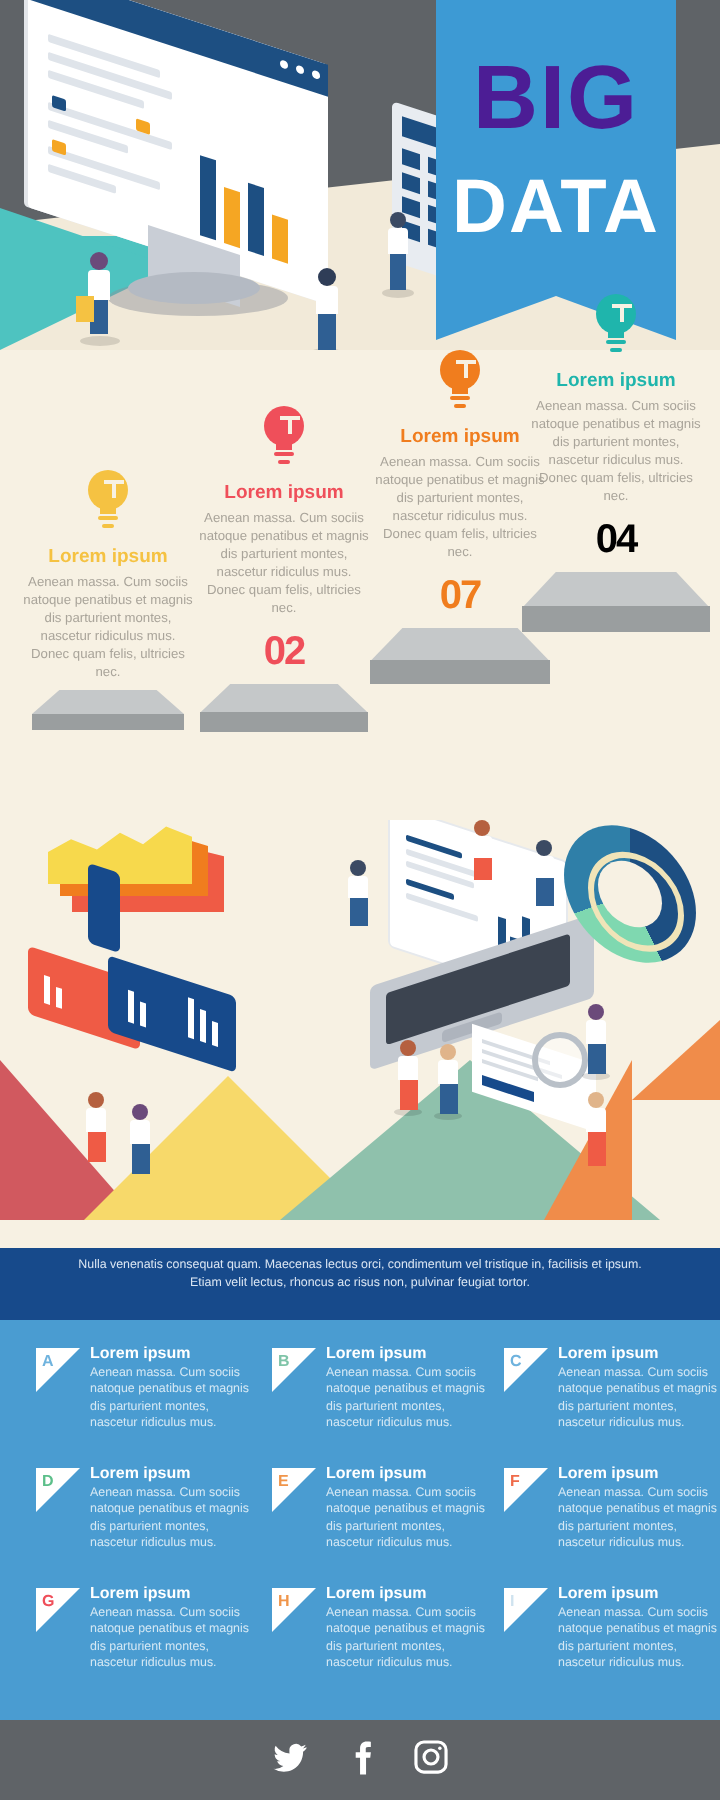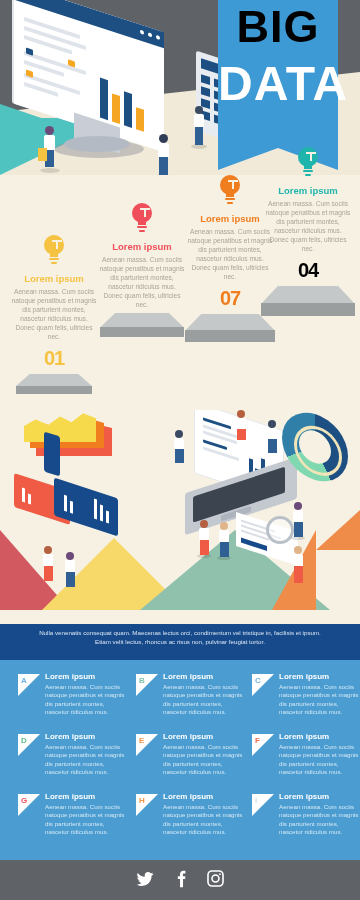--- a/index.html
+++ b/index.html
@@ -48,24 +48,24 @@
   .p-head{position:absolute;border-radius:50%;}
   .p-body{position:absolute;border-radius:2px 2px 0 0;}
   .p-leg{position:absolute;}
   .p-shadow{position:absolute;border-radius:50%;background:#000;opacity:.12;}
 
   
   .banner{position:absolute;left:218px;top:0;width:120px;height:148px;background:#3d9ad4;}
   .banner:after{content:"";position:absolute;left:0;top:148px;width:0;height:0;
     border-left:60px solid #3d9ad4;border-right:60px solid #3d9ad4;
     border-bottom:22px solid transparent;}
-  .banner-big{position:absolute;left:0;top:6px;width:120px;text-align:center;
-    font-size:45px;line-height:42px;font-weight:bold;color:#000000;letter-spacing:1px;}
-  .banner-data{position:absolute;left:0;top:64px;width:120px;text-align:center;
-    font-size:48px;line-height:40px;font-weight:bold;color:#ffffff;letter-spacing:1px;}
+  .banner-big{position:absolute;left:0;top:28px;width:120px;text-align:center;
+    font-size:45px;line-height:42px;font-weight:bold;color:#4c1d95;letter-spacing:1px;}
+  .banner-data{position:absolute;left:0;top:84px;width:120px;text-align:center;
+    font-size:38px;line-height:40px;font-weight:bold;color:#ffffff;letter-spacing:1px;}
 
   
   .steps{position:absolute;left:0;top:175px;width:360px;height:235px;background:#f7f1e3;}
   .step{position:absolute;width:100px;text-align:center;}
   .bulb{position:relative;width:26px;height:32px;margin:0 auto 6px;}
   .bulb-glass{position:absolute;left:3px;top:0;width:20px;height:20px;border-radius:50%;}
   .bulb-neck{position:absolute;left:9px;top:16px;width:8px;height:6px;}
   .bulb-fil{position:absolute;left:12px;top:5px;width:2px;height:9px;background:#f7f1e3;}
   .bulb-fil2{position:absolute;left:8px;top:5px;width:10px;height:2px;background:#f7f1e3;}
   .bulb-r{position:absolute;left:8px;width:10px;height:2px;border-radius:1px;}
@@ -212,39 +212,39 @@
         <div class="bulb-glass" style="background:#f5c242">
           <div class="bulb-fil"></div>
           <div class="bulb-fil2"></div>
         </div>
         <div class="bulb-neck" style="background:#f5c242"></div>
         <div class="bulb-r" style="top:23px;background:#f5c242"></div>
         <div class="bulb-r" style="top:27px;background:#f5c242;left:10px;width:6px"></div>
       </div>
       <div class="step-title" style="color:#f5c242">Lorem ipsum</div>
       <div class="step-body">Aenean massa. Cum sociis natoque penatibus et magnis dis parturient montes, nascetur ridiculus mus. Donec quam felis, ultricies nec.</div>
-      <div class="step-num" style="color:#f5c242">01</div>
       <div class="podium" style="width:76px;height:20px">
         <div class="pod-top"></div>
         <div class="pod-front"></div>
       </div>
     </div>
 
     <div class="step" style="left:92px;top:28px">
       <div class="bulb">
         <div class="bulb-glass" style="background:#ef4f5a">
           <div class="bulb-fil"></div>
           <div class="bulb-fil2"></div>
         </div>
         <div class="bulb-neck" style="background:#ef4f5a"></div>
         <div class="bulb-r" style="top:23px;background:#ef4f5a"></div>
         <div class="bulb-r" style="top:27px;background:#ef4f5a;left:10px;width:6px"></div>
       </div>
       <div class="step-title" style="color:#ef4f5a">Lorem ipsum</div>
       <div class="step-body">Aenean massa. Cum sociis natoque penatibus et magnis dis parturient montes, nascetur ridiculus mus. Donec quam felis, ultricies nec.</div>
+      <div class="step-num" style="color:#ef4f5a">02</div>
       <div class="podium" style="width:84px;height:24px">
         <div class="pod-top"></div>
         <div class="pod-front"></div>
       </div>
     </div>
 
     <div class="step" style="left:180px;top:0px">
       <div class="bulb">
         <div class="bulb-glass" style="background:#f07d1e">
           <div class="bulb-fil"></div>

